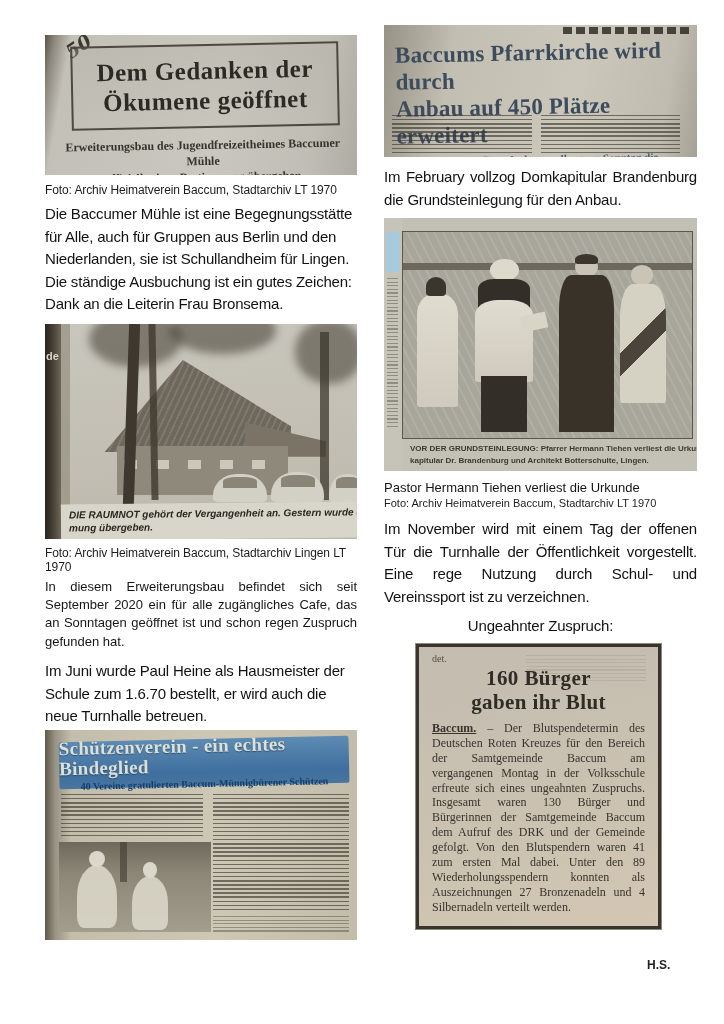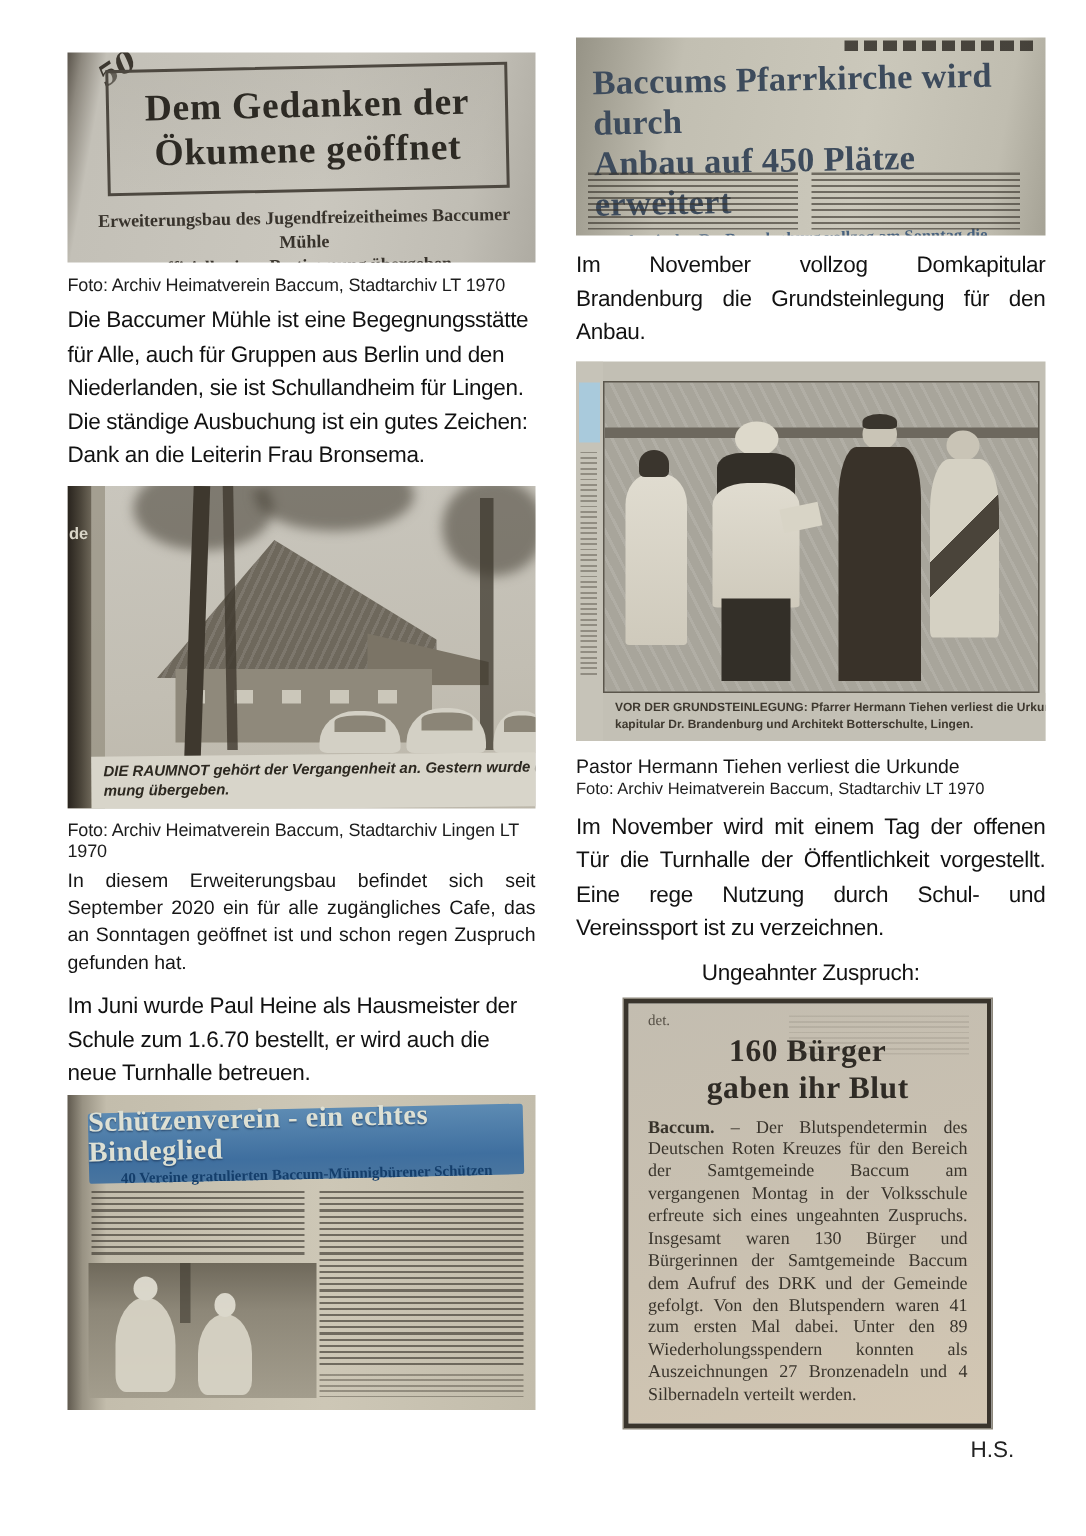--- a/index.html
+++ b/index.html
@@ -122,22 +122,22 @@
   
   .clipC { position: relative; width: 245px; margin: 6px 0 0 32px; border: 3px solid #39342c;
     background: linear-gradient(165deg, #c3bdb0 0%, #cac1b1 55%, #d3c7b3 100%);
     padding: 6px 13px 12px 13px; box-shadow: 0 0 0 1px #8d887c; }
   .clipC-frag { font-family: "Liberation Serif", serif; font-size: 10px; color: #554f45; }
   .clipC-ghost { position: absolute; right: 12px; top: 8px; width: 120px; height: 26px; opacity: .28; }
   .clipC-h { font-family: "Liberation Serif", serif; font-weight: 700; font-size: 21px;
     line-height: 1.18; text-align: center; color: #2f2b25; margin: 2px 0 6px; letter-spacing: .4px; }
   .clipC-body { font-family: "Liberation Serif", serif; font-size: 12px; line-height: 1.24;
     color: #38332b; text-align: justify; hyphens: auto; -webkit-hyphens: auto; }
-  .clipC-body b { font-weight: 700; }
-  .initials { position: absolute; top: 958px; left: 263px; font-size: 15px; font-weight: 400; color: #222; }
+  .clipC-body b { font-weight: 700; text-decoration: underline; }
+  .initials { position: absolute; top: 958px; left: 263px; font-size: 12px; font-weight: 700; color: #222; }
 
   .mt2 { margin-top: 2px; }
 </style>
 </head>
 <body>
 
 <div class="page">
 
   <div class="col col-left">
 
@@ -211,21 +211,21 @@
         <div class="clipA-h">Anbau auf 450 Plätze erweitert</div>
         <div class="clipA-sub">Domkapitular Dr. Brandenburg vollzog am Sonntag die Grundsteinlegung</div>
       </div>
       <div class="clipA-cols">
         <div class="noise"></div>
         <div class="noise"></div>
         <div class="noise-light"></div>
       </div>
     </div>
 
-    <p class="body-text justify" style="margin:9px 0 7px" lang="de">Im November vollzog Domkapitular Brandenburg die Grundsteinlegung für den Anbau.</p>
+    <p class="body-text justify" style="margin:9px 0 7px" lang="de">Im February vollzog Domkapitular Brandenburg die Grundsteinlegung für den Anbau.</p>
 
     <div class="photoB">
       <div class="photoB-date">Dienstag, den 15. September 1970</div>
       <div class="photoB-gutter">
         <div class="noise-light"></div>
       </div>
       <div class="photoB-blue"></div>
       <div class="photoB-img">
         <div class="beam"></div>
 

